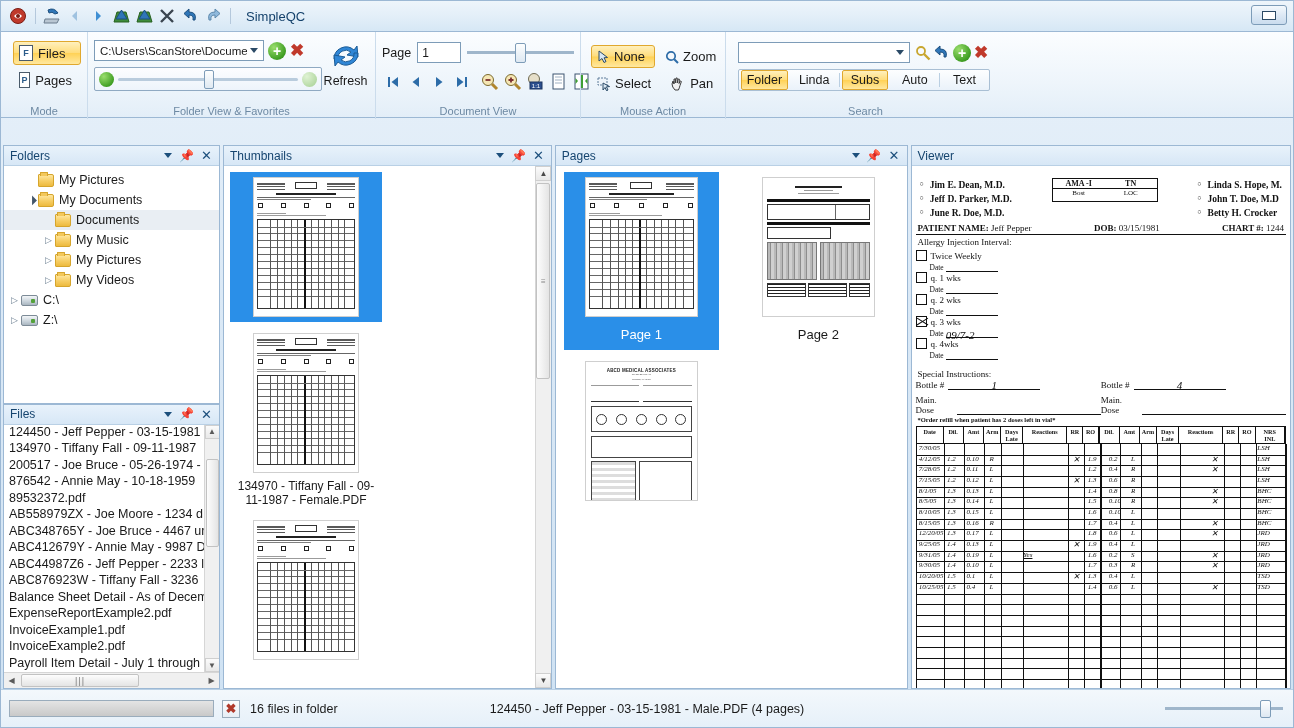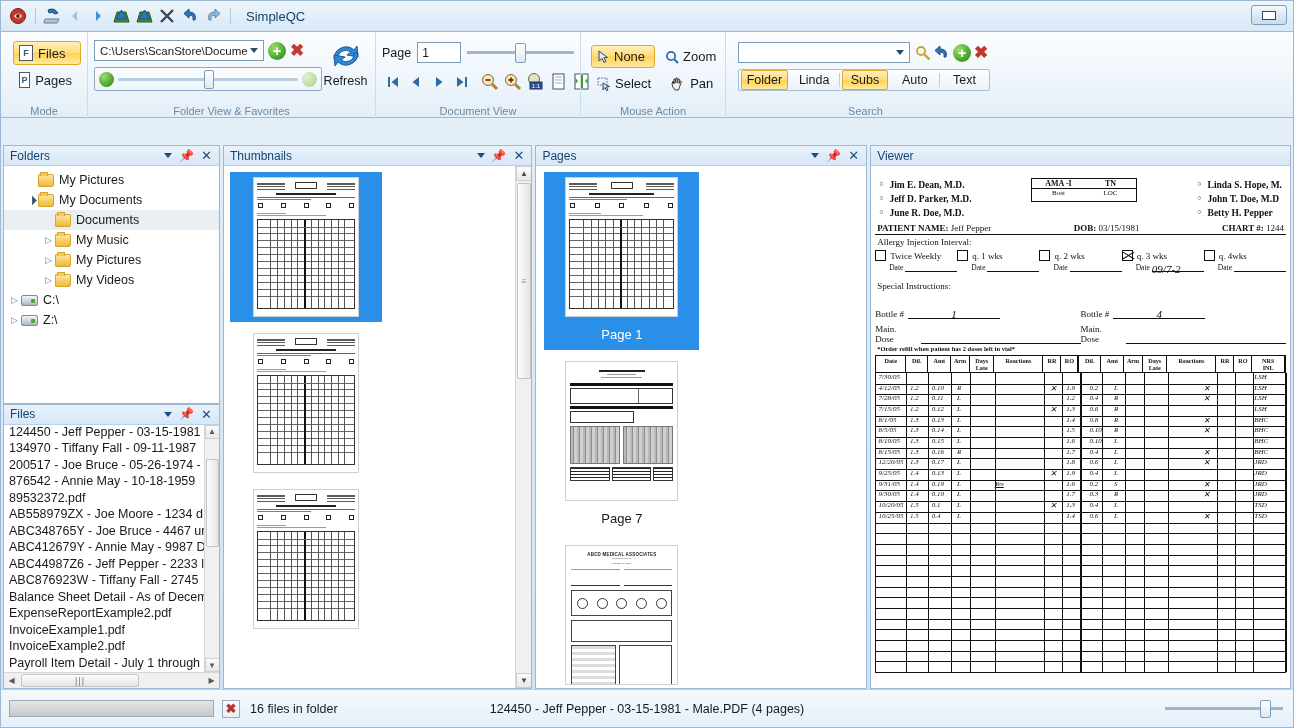--- a/index.html
+++ b/index.html
@@ -355,32 +355,32 @@
   .form-top { display:flex; justify-content:space-between; padding:6px 4px 0 4px; }
   .doclist { font-weight:bold; font-size:9.5px; line-height:13px; }
   .doclist div::before { content:"\25CB"; font-size:7px; margin-right:6px; vertical-align:2px; font-weight:normal;}
   .ama-box { border:1px solid #111; width:106px; font-size:8px; text-align:center; height:24px; }
   .ama-box .r1 { border-bottom:1px solid #111; font-weight:bold; display:flex; }
   .ama-box .r1 span,.ama-box .r2 span { flex:1; }
   .ama-box .r2 { display:flex; font-size:7px;}
   .form-title { text-align:center; font-weight:bold; font-size:10px; margin-top:2px;}
   .patient-row { display:flex; justify-content:space-between; border-bottom:1px solid #111; font-size:9px; padding:1px 2px 1px 2px; margin-top:2px;}
   .interval { font-size:9px; margin:2px 2px; }
-  .chk-row { display:flex; margin:3px 0 0 0; }
+  .chk-row { display:flex; margin:3px 0 0 0;flex-direction:column; }
   .chk-cell { flex:1; display:flex; flex-direction:column; }
   .chk-top { display:flex; align-items:center; gap:4px; font-size:9px; }
   .chkbox { width:11px;height:11px;border:1.4px solid #111; position:relative; }
   .chkbox.x::before,.chkbox.x::after{
     content:""; position:absolute; left:-1px; top:4px; width:13px;height:1.3px;background:#111;}
   .chkbox.x::before{ transform:rotate(32deg);} .chkbox.x::after{ transform:rotate(-32deg);}
   .chk-date { font-size:7.5px; margin:2px 0 0 14px; display:flex; gap:2px; align-items:flex-end;}
   .chk-date .ul { border-bottom:1px solid #111; width:52px; height:9px; }
   .hand { font-family:"Liberation Serif", serif; font-style:italic; font-size:11px; }
   .special { font-size:9px; margin:9px 2px 0 2px; }
-  .bottle-row { display:flex; margin-top:17px; font-size:9px; }
+  .bottle-row { display:flex; margin-top:0; font-size:9px; }
   .bottle { flex:1; display:flex; align-items:flex-end; gap:4px;}
   .bottle .ul { border-bottom:1px solid #111; width:92px; height:11px; text-align:center; }
   .note { font-size:6.5px; font-weight:bold; margin:1px 2px 0 2px;}
 
   .grid-table { margin-top:3px; border:1px solid #111; position:relative; height:318px; font-size:6.2px; }
   .gt-head { display:flex; height:17px; border-bottom:1px solid #111; font-weight:bold; }
   .gt-head .c { border-right:1px solid #111; text-align:center; padding-top:1px; overflow:hidden; }
   .gt-head .c.thick { border-right:2px solid #111; }
   .gt-rows { position:absolute; left:0; right:0; top:17px; bottom:0; }
   .gt-rows .hline { position:absolute; left:0; right:0; height:1px; background:#111; }
@@ -757,21 +757,21 @@
             <div class="filelist" id="file-list">
                 <div class="file-row">124450 - Jeff Pepper - 03-15-1981</div>
                 <div class="file-row">134970 - Tiffany Fall - 09-11-1987</div>
                 <div class="file-row">200517 - Joe Bruce - 05-26-1974 -</div>
                 <div class="file-row">876542 - Annie May - 10-18-1959</div>
                 <div class="file-row">89532372.pdf</div>
                 <div class="file-row">AB558979ZX - Joe Moore - 1234 d</div>
                 <div class="file-row">ABC348765Y - Joe Bruce - 4467 un</div>
                 <div class="file-row">ABC412679Y - Annie May - 9987 D</div>
                 <div class="file-row">ABC44987Z6 - Jeff Pepper - 2233 l</div>
-                <div class="file-row">ABC876923W - Tiffany Fall - 2745 </div>
+                <div class="file-row">ABC876923W - Tiffany Fall - 3236 </div>
                 <div class="file-row">Balance Sheet Detail - As of Decem</div>
                 <div class="file-row">ExpenseReportExample2.pdf</div>
                 <div class="file-row">InvoiceExample1.pdf</div>
                 <div class="file-row">InvoiceExample2.pdf</div>
                 <div class="file-row">Payroll Item Detail - July 1 through</div>
               </div>
             <div class="vscroll">
               <div class="sc-arrow">▲</div>
               <div style="height:20px"></div>
               <div class="sc-thumb" style="height:88px"></div>
@@ -908,20 +908,21 @@
                       <div class="vline" style="left:69%"></div>
                       <div class="vline" style="left:76%"></div>
                       <div class="vline" style="left:83%"></div>
                       <div class="vline" style="left:90%"></div>
       <div class="vline thick" style="left:48%"></div>
       <div class="hline" style="top:8%"></div>
     </div>
   </div>
                 </div>
               </div>
+              <div class="thumb-caption">134970 - Tiffany Fall - 09-11-1987 - Female.PDF</div>
             </div>
             <div class="thumb-cell">
               <div class="thumb-img-wrap">
                 <div class="docpaper">
                   <div class="mini-shot">
     <div class="mini-hdr">
       <div class="mini-col">
                         <div class="mini-line"></div>
                         <div class="mini-line"></div>
                         <div class="mini-line"></div>
@@ -1073,21 +1074,21 @@
                       <div class="chart-img"></div>
                     </div>
     <div style="display:flex;gap:2px">
                       <div style="flex:1;height:14px;background:repeating-linear-gradient(180deg,#222 0 1px,#fff 1px 3px);border:1px solid #333"></div>
                       <div style="flex:1;height:14px;background:repeating-linear-gradient(180deg,#222 0 1px,#fff 1px 3px);border:1px solid #333"></div>
                       <div style="flex:.5;height:14px;background:repeating-linear-gradient(180deg,#222 0 1px,#fff 1px 3px);border:1px solid #333"></div>
                     </div>
   </div>
                 </div>
               </div>
-              <div class="thumb-caption pages-caption">Page 7</div>
+              <div class="thumb-caption pages-caption">Page 2</div>
             </div>
             <div class="thumb-cell pages-cell">
               <div class="thumb-img-wrap pages-img-wrap">
                 <div class="docpaper pages-paper">
                   <div class="mini-inv">
     <div class="inv-title" style="font-size:4.5px">ABCD MEDICAL ASSOCIATES</div>
     <div class="inv-sub">100 Oak Bayview Ave</div>
     <div class="inv-sub" style="margin-bottom:4px">Needham, MA 02451</div>
     <div style="display:flex;gap:4px">
                       <div style="flex:1">
@@ -1141,21 +1142,21 @@
                 <span>TN</span>
               </div>
               <div class="r2">
                 <span>Bost</span>
                 <span>LOC</span>
               </div>
             </div>
             <div class="doclist" id="doc-right">
                 <div>Linda S. Hope, M.</div>
                 <div>John T. Doe, M.D</div>
-                <div>Betty H. Pepper</div>
+                <div>Betty H. Crocker</div>
               </div>
           </div>
 
 
           <div class="patient-row">
             <span>
               <b>PATIENT NAME:</b>
               <span>Jeff Pepper</span>
             </span>
             <span>

